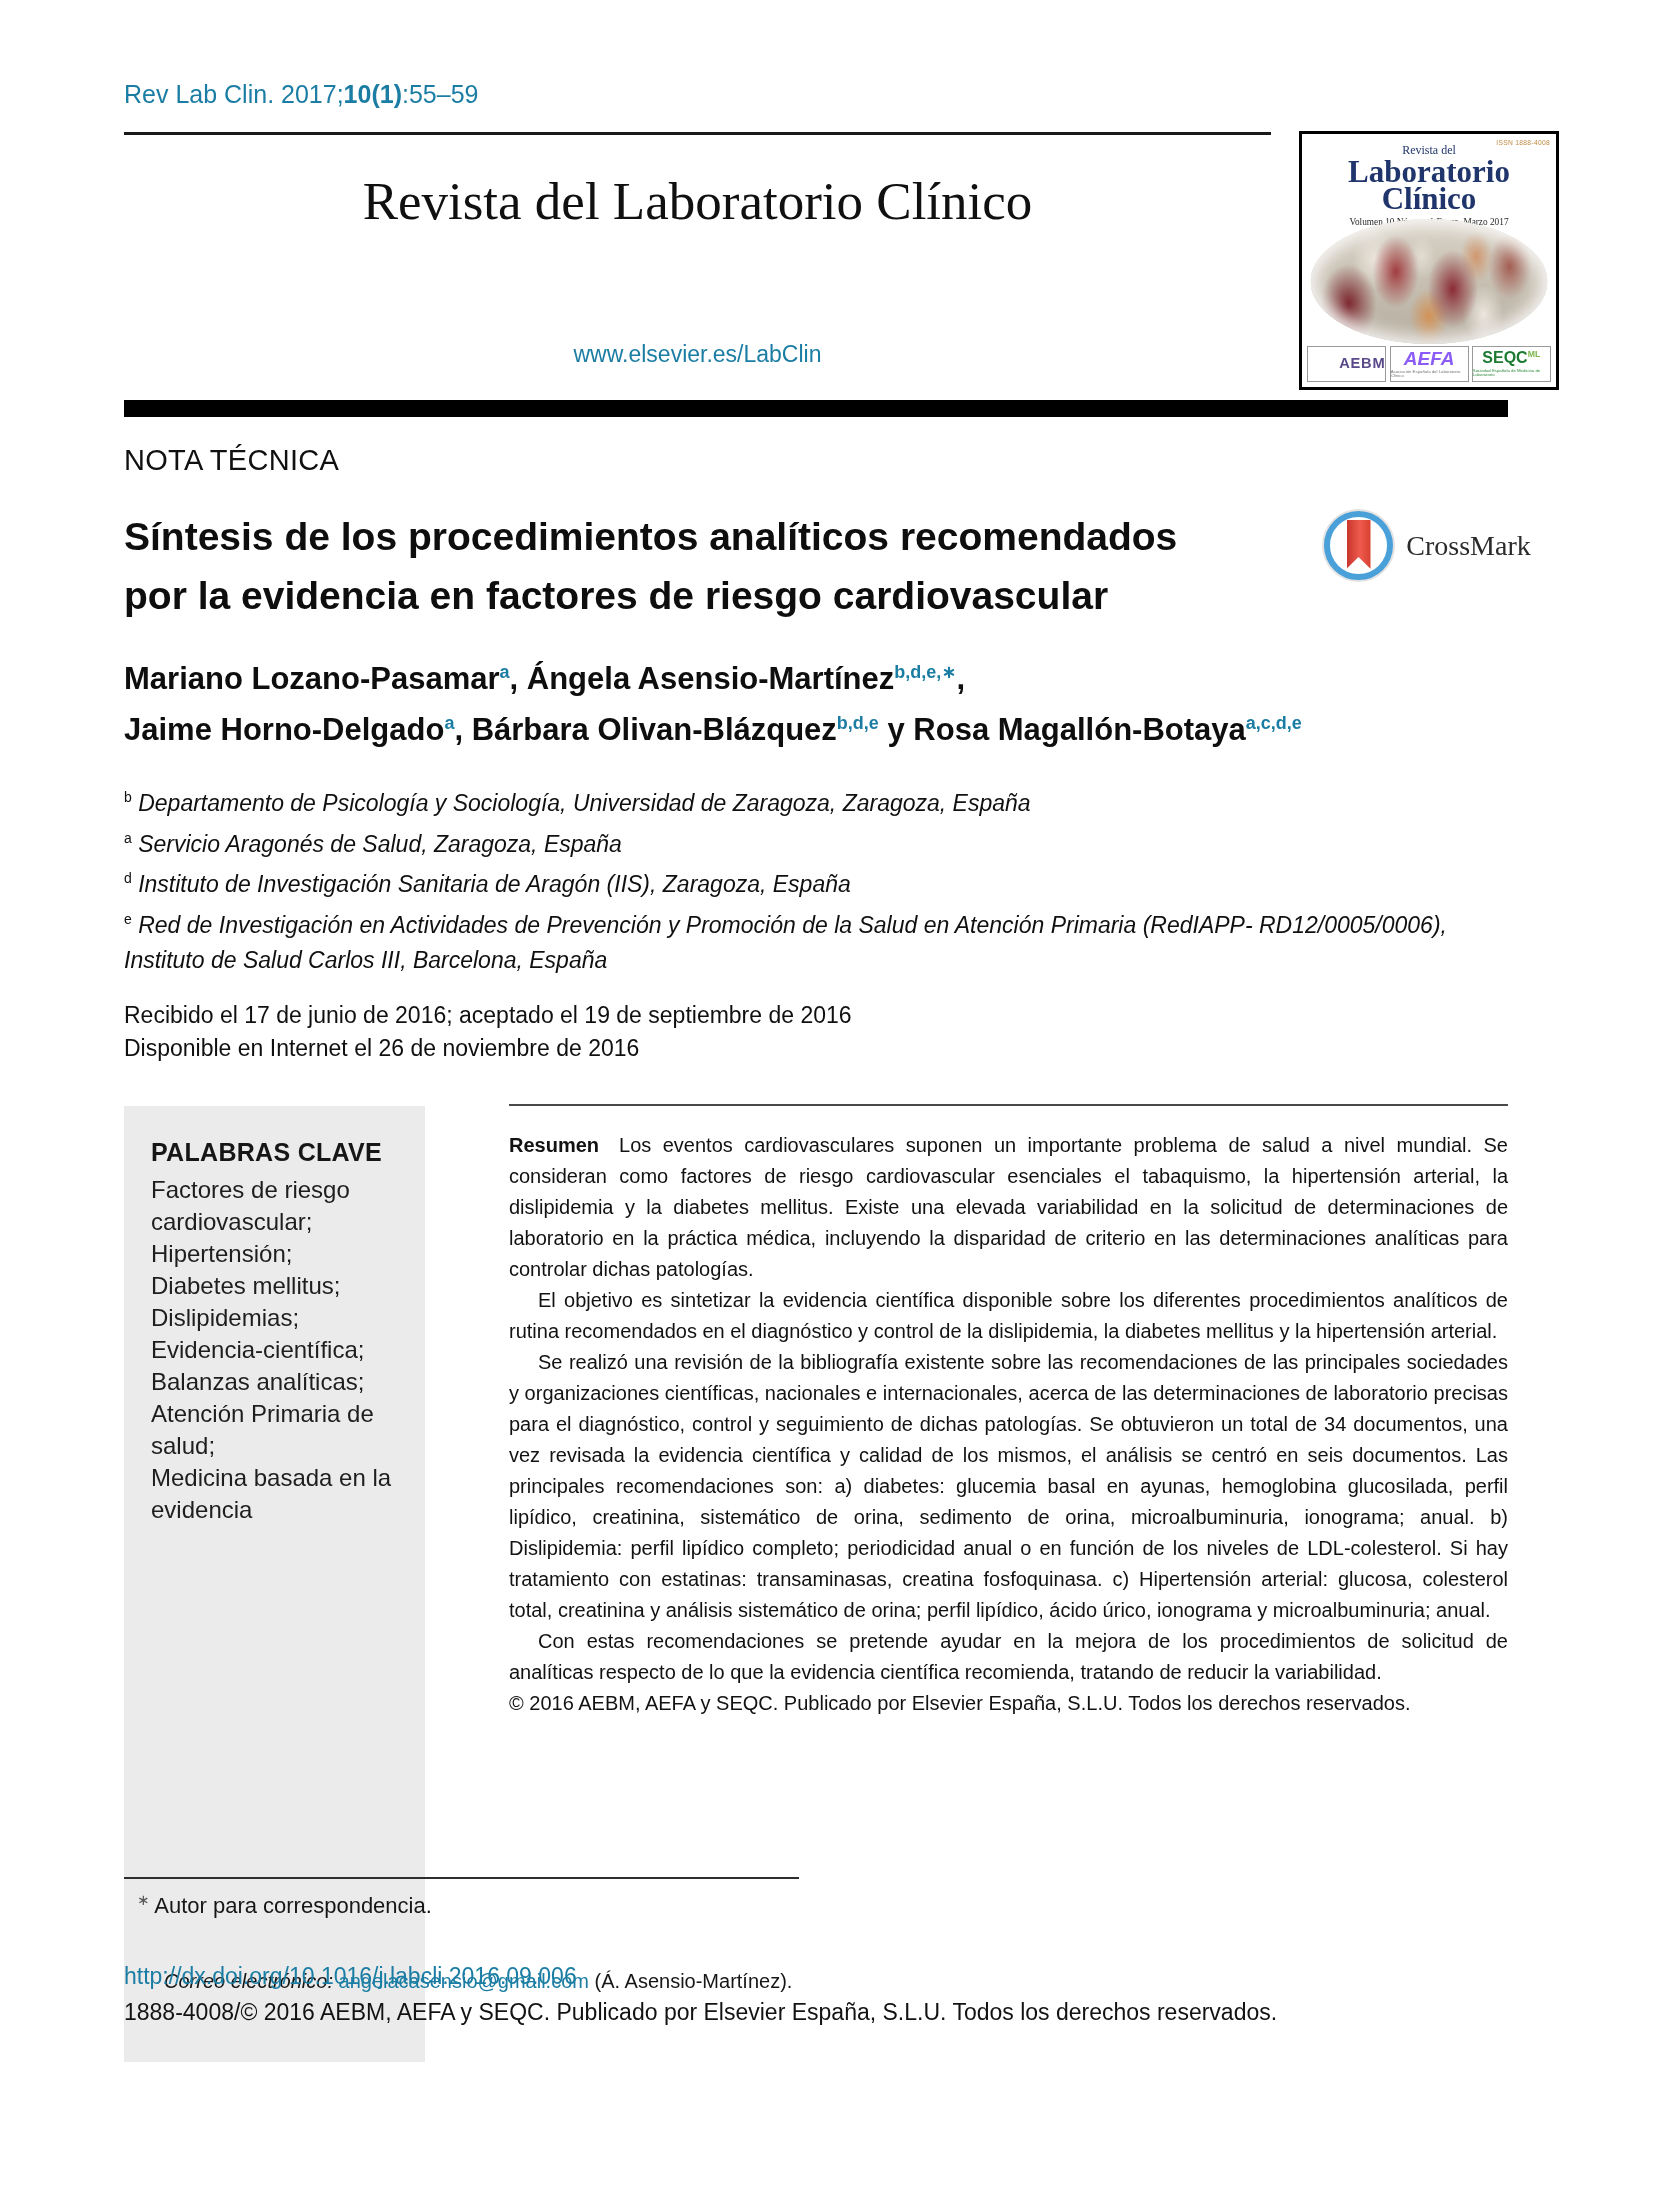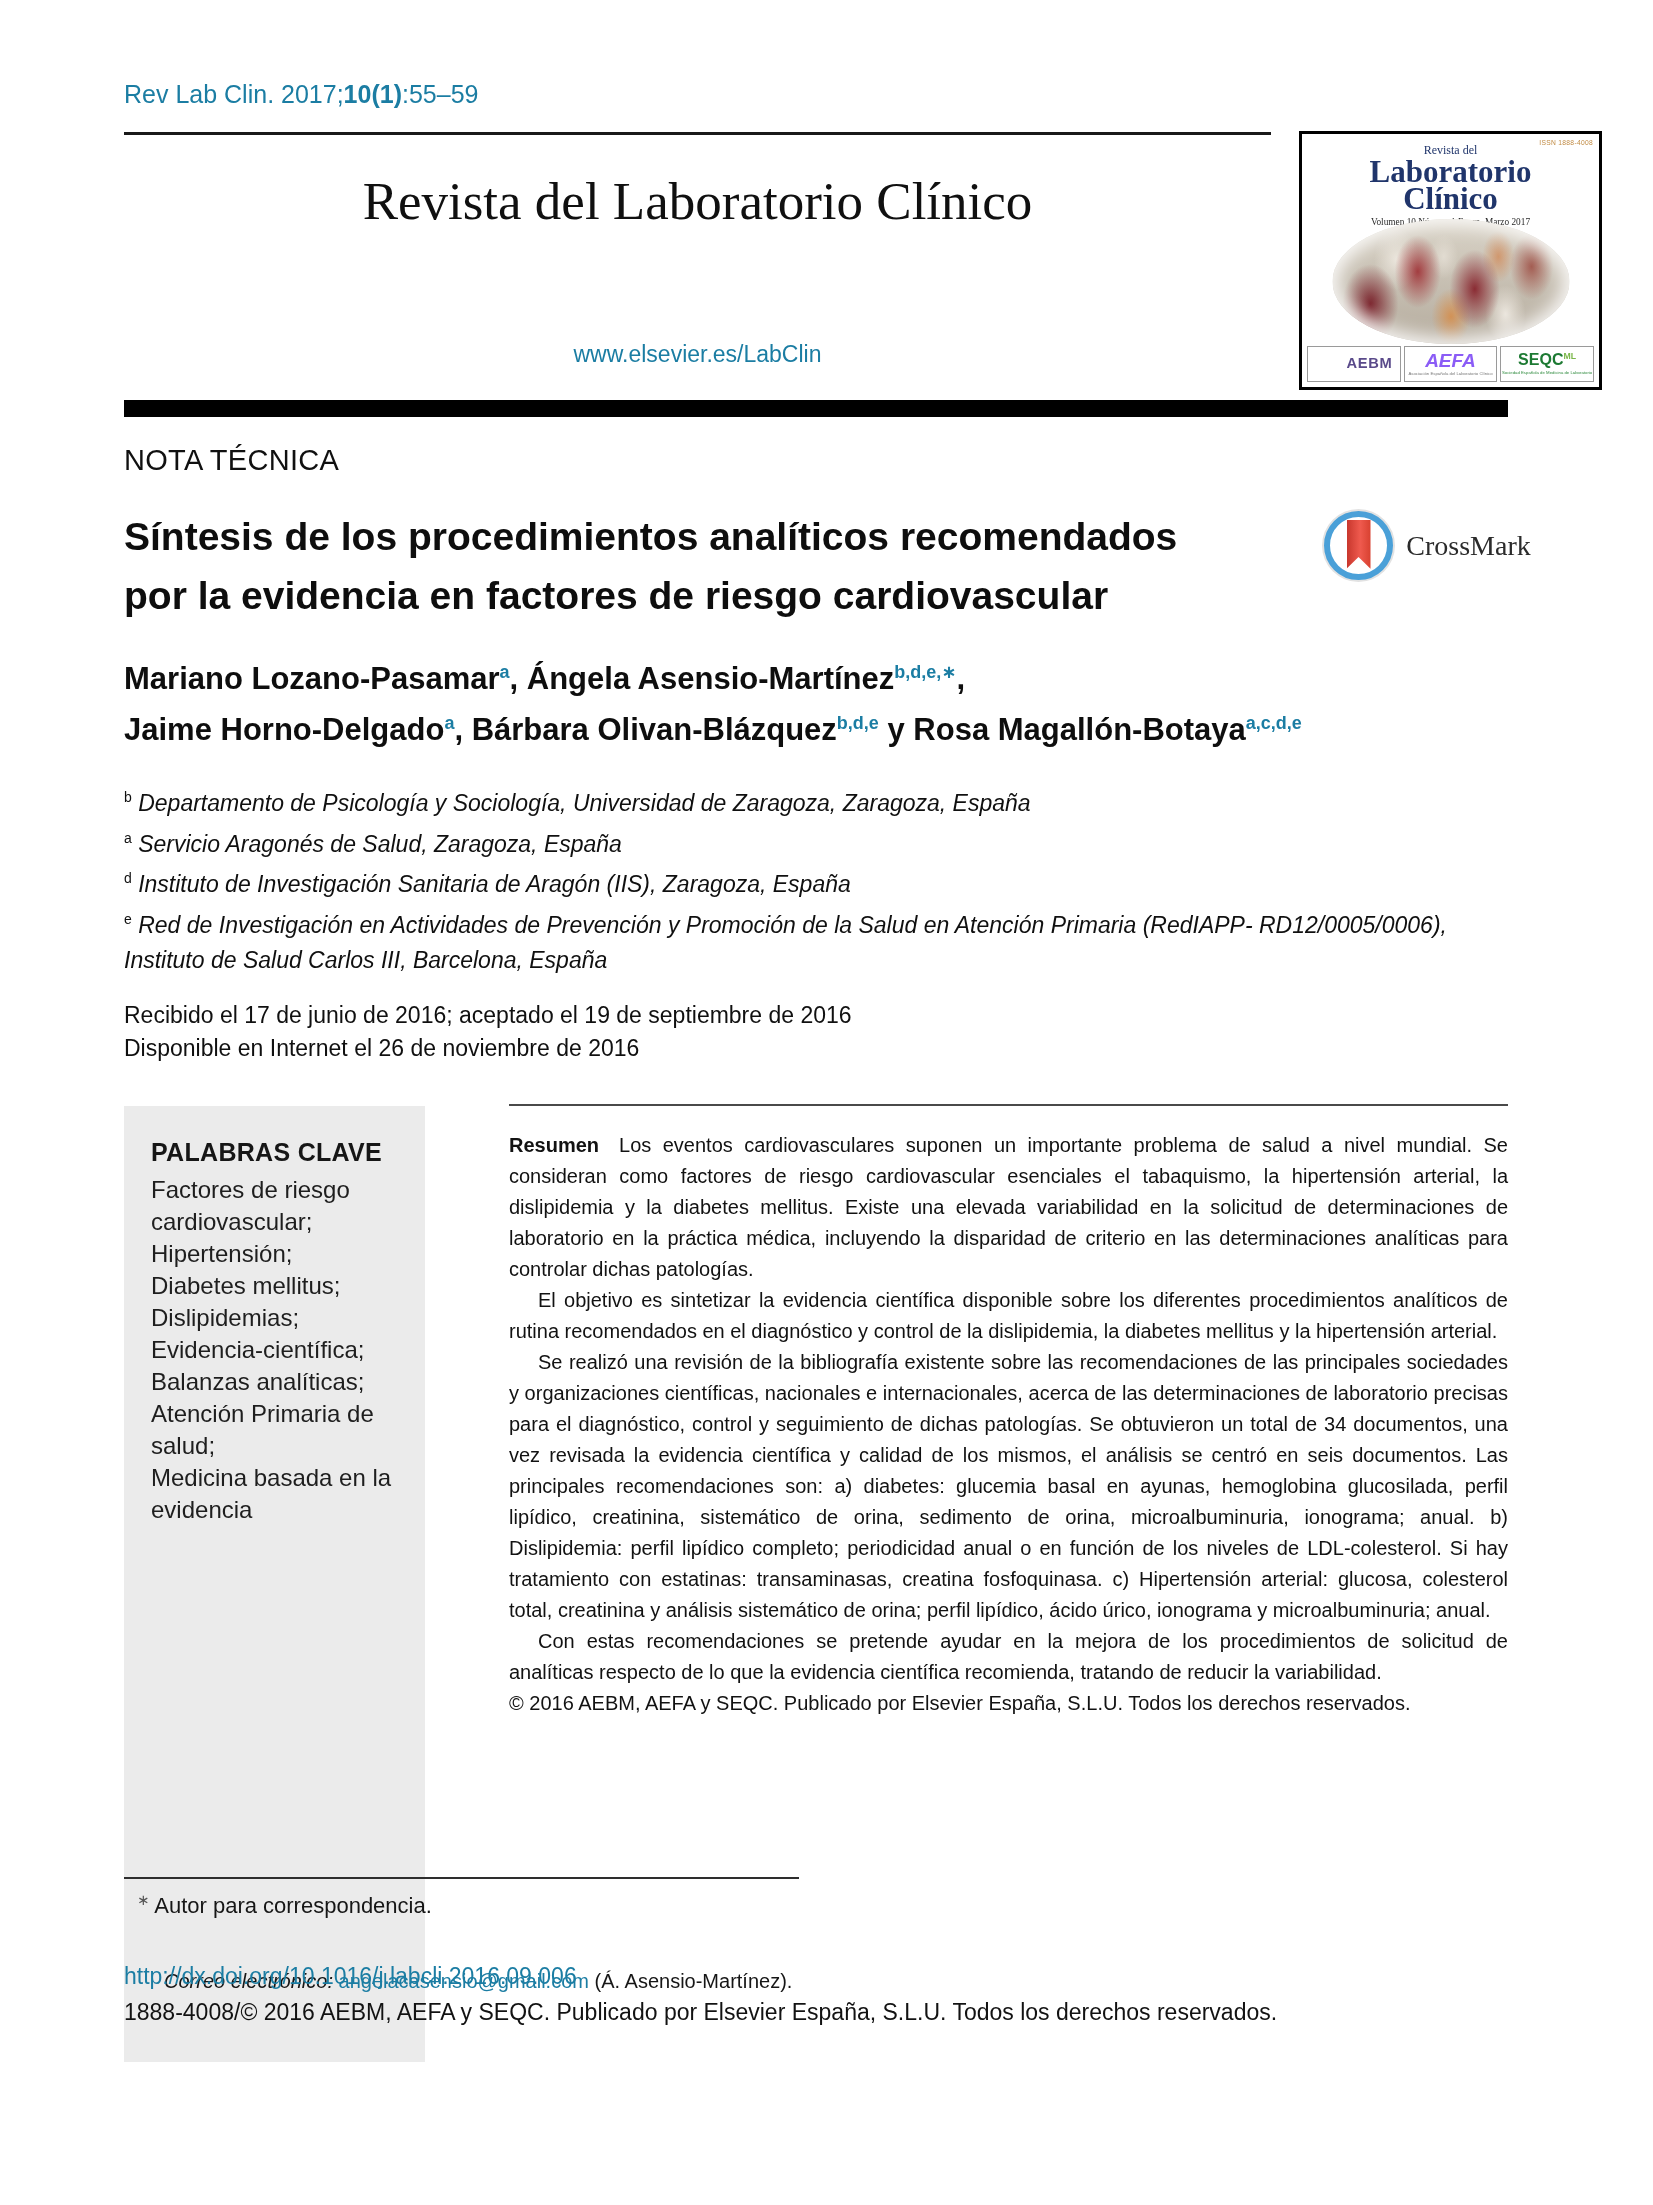--- a/index.html
+++ b/index.html
@@ -20,21 +20,21 @@
   .citation{position:absolute;left:124px;top:80px;font-size:25px;color:var(--teal);}
   .citation b{font-weight:700;}
   .header-rule{position:absolute;left:124px;top:132px;width:1147px;height:2.7px;background:#191919;}
   .journal-title{
     position:absolute;left:124px;top:171px;width:1147px;text-align:center;
     font-family:"Liberation Serif","DejaVu Serif",serif;font-size:53px;font-weight:400;color:#101010;
   }
   .website{position:absolute;left:124px;top:341px;width:1147px;text-align:center;font-size:23px;color:var(--teal);}
 
   
-  .cover{position:absolute;left:1299px;top:131px;width:303px;height:259px;border:3.3px solid #000;background:#fff;}
+  .cover{position:absolute;left:1299px;top:131px;width:260px;height:259px;border:3.3px solid #000;background:#fff;}
   .cover-issn{position:absolute;top:4.7px;right:6px;font-size:6.7px;color:#c08a42;letter-spacing:0.3px;}
   .cover-revista{margin-top:9.3px;text-align:center;font-family:"Liberation Serif","DejaVu Serif",serif;font-size:12px;color:var(--navy);}
   .cover-title{text-align:center;font-family:"Liberation Serif","DejaVu Serif",serif;font-size:31px;line-height:27px;font-weight:600;color:var(--navy);}
   .cover-volume{margin-top:4.7px;text-align:center;font-family:"Liberation Serif","DejaVu Serif",serif;font-size:9.3px;color:#2a2a2a;}
   .cover-photo{
     position:absolute;left:50%;top:85px;transform:translateX(-50%);
     width:237px;height:125px;border-radius:50%;
     background:
       radial-gradient(ellipse 40px 57px at 16% 68%, rgba(118,26,36,.95), rgba(118,26,36,0) 70%),
       radial-gradient(ellipse 33px 52px at 36% 42%, rgba(156,38,44,.85), rgba(156,38,44,0) 70%),

